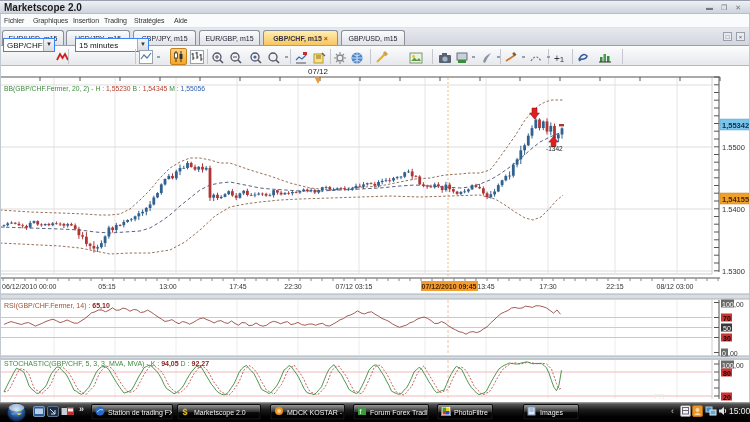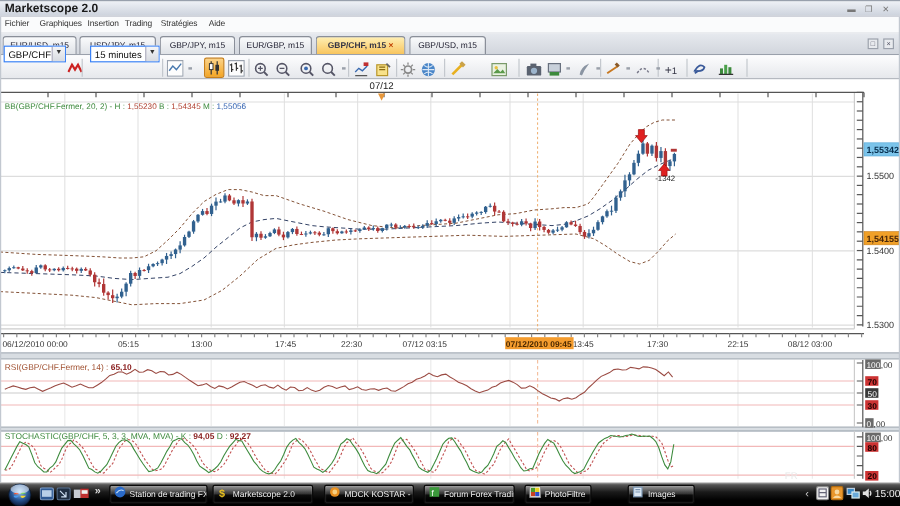--- a/index.html
+++ b/index.html
@@ -578,21 +578,21 @@
       <div class="tab sel" style="left:263px;width:75px">GBP/CHF, m15 <span style="color:#c04000;font-weight:bold">×</span></div>
       <div class="tab" style="left:341px;width:64px">GBP/USD, m15</div>
 <div class="mdibtn" style="right:18px">□</div>
       <div class="mdibtn" style="right:5px">×</div>
 </div>
 <div class="toolbar"></div>
 <div class="combo" style="left:3px;width:52px">GBP/CHF<span class="arr">▼</span></div>
 <svg style="position:absolute;left:56px;top:51px" width="13" height="12" viewBox="0 0 13 12">
       <path d="M1 9 L4 3 L6.5 7 L9 3 L12 9" fill="none" stroke="#cc2222" stroke-width="1.8"></path>
     </svg>
-<div class="combo" style="left:75px;width:58px">15 minutes<span class="arr">▼</span></div>
+<div class="combo" style="left:75px;width:74px">15 minutes<span class="arr">▼</span></div>
 <div style="position:absolute;left:68px;top:49px;width:1px;height:15px;background:#c4c8ce"></div>
 <div style="position:absolute;left:135px;top:49px;width:1px;height:15px;background:#c4c8ce"></div>
 <div style="position:absolute;left:207px;top:49px;width:1px;height:15px;background:#c4c8ce"></div>
 <div style="position:absolute;left:290px;top:49px;width:1px;height:15px;background:#c4c8ce"></div>
 <div style="position:absolute;left:330px;top:49px;width:1px;height:15px;background:#c4c8ce"></div>
 <div style="position:absolute;left:370px;top:49px;width:1px;height:15px;background:#c4c8ce"></div>
 <div style="position:absolute;left:432px;top:49px;width:1px;height:15px;background:#c4c8ce"></div>
 <div style="position:absolute;left:500px;top:49px;width:1px;height:15px;background:#c4c8ce"></div>
 <div style="position:absolute;left:548px;top:49px;width:1px;height:15px;background:#c4c8ce"></div>
 <div style="position:absolute;left:572px;top:49px;width:1px;height:15px;background:#c4c8ce"></div>

